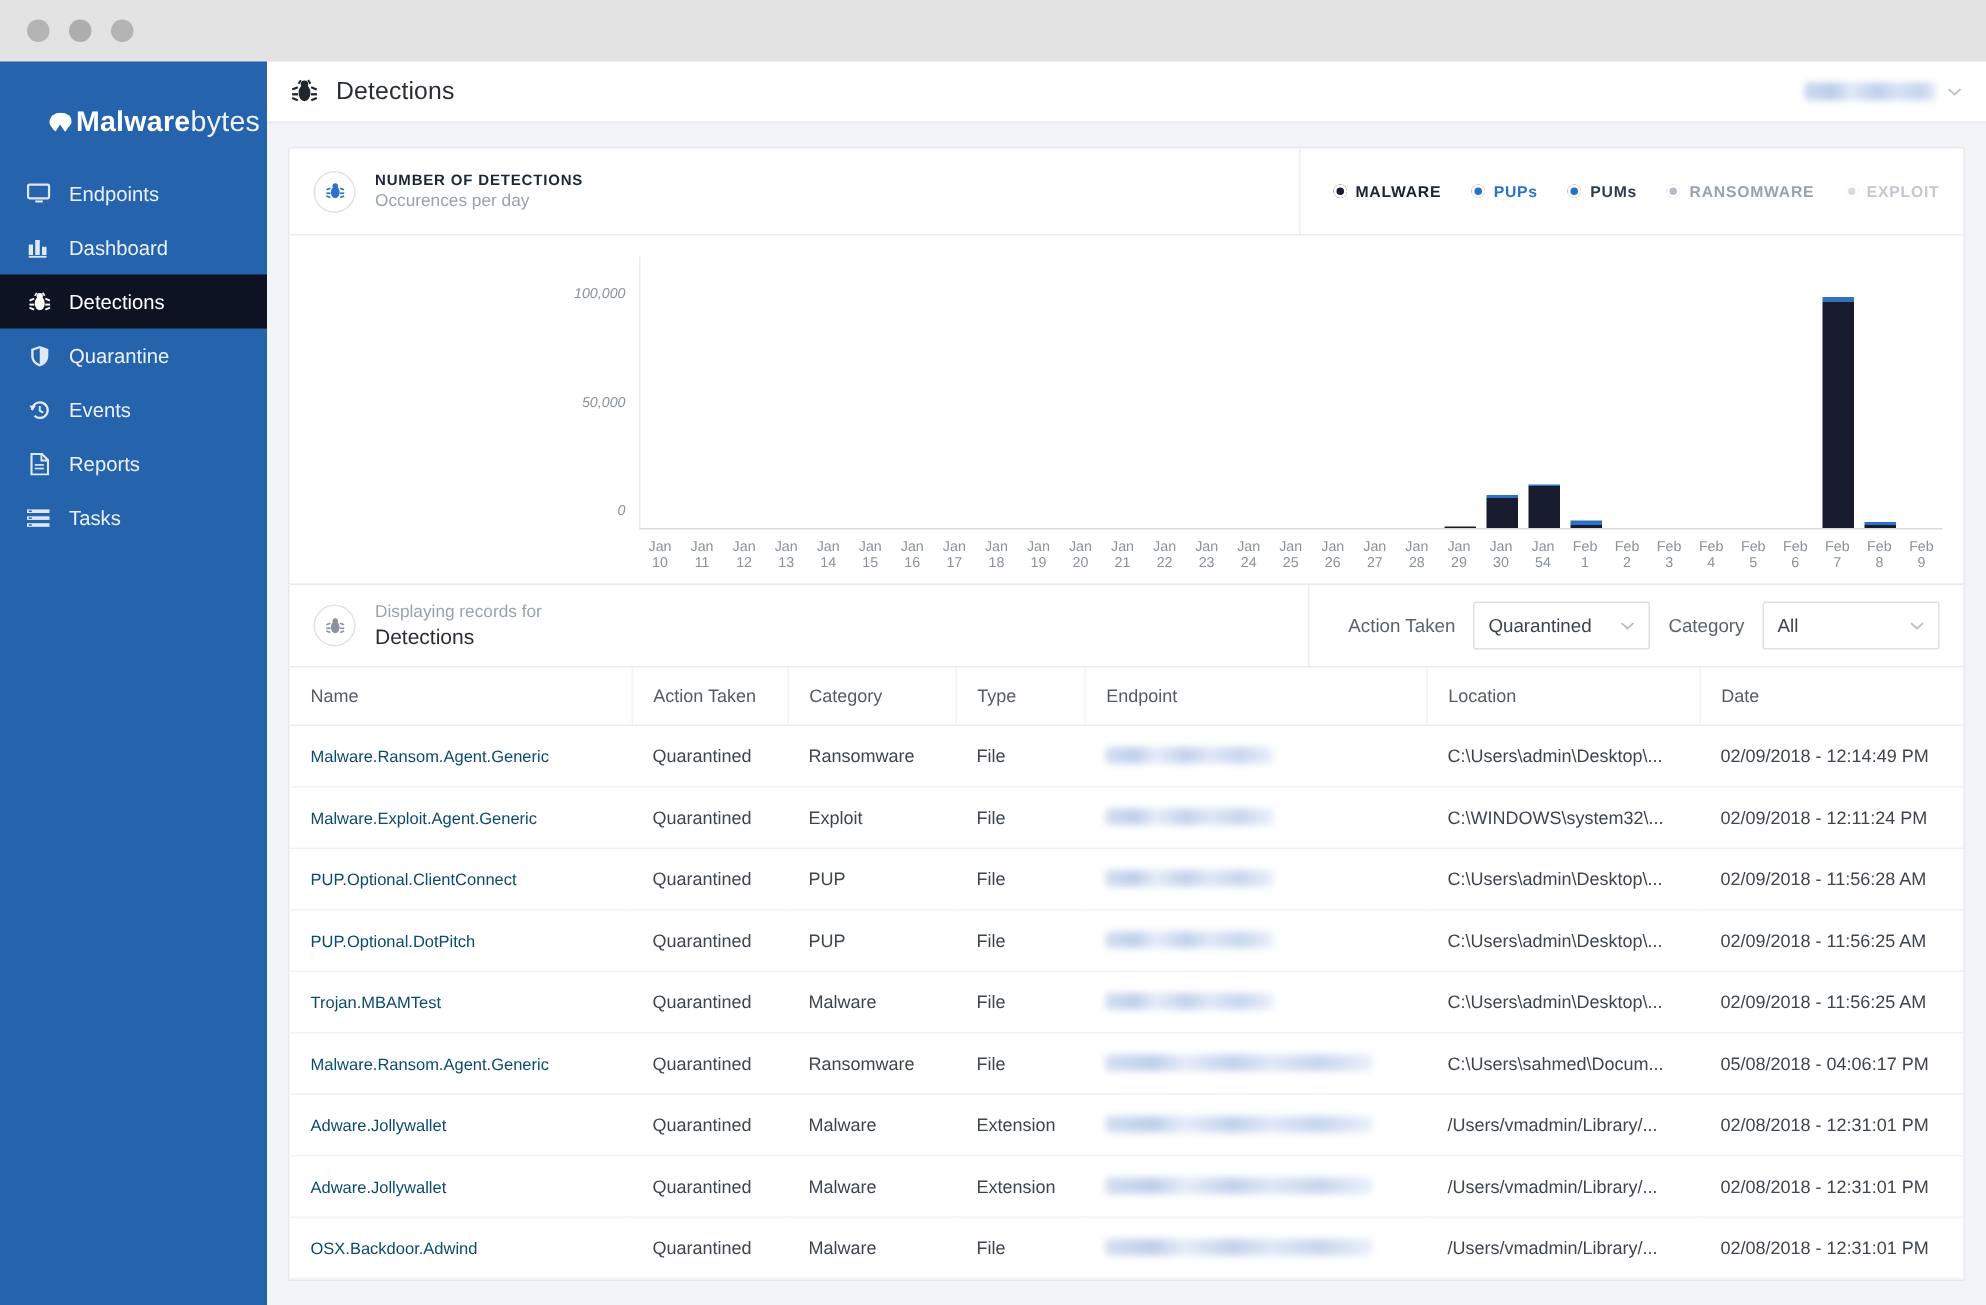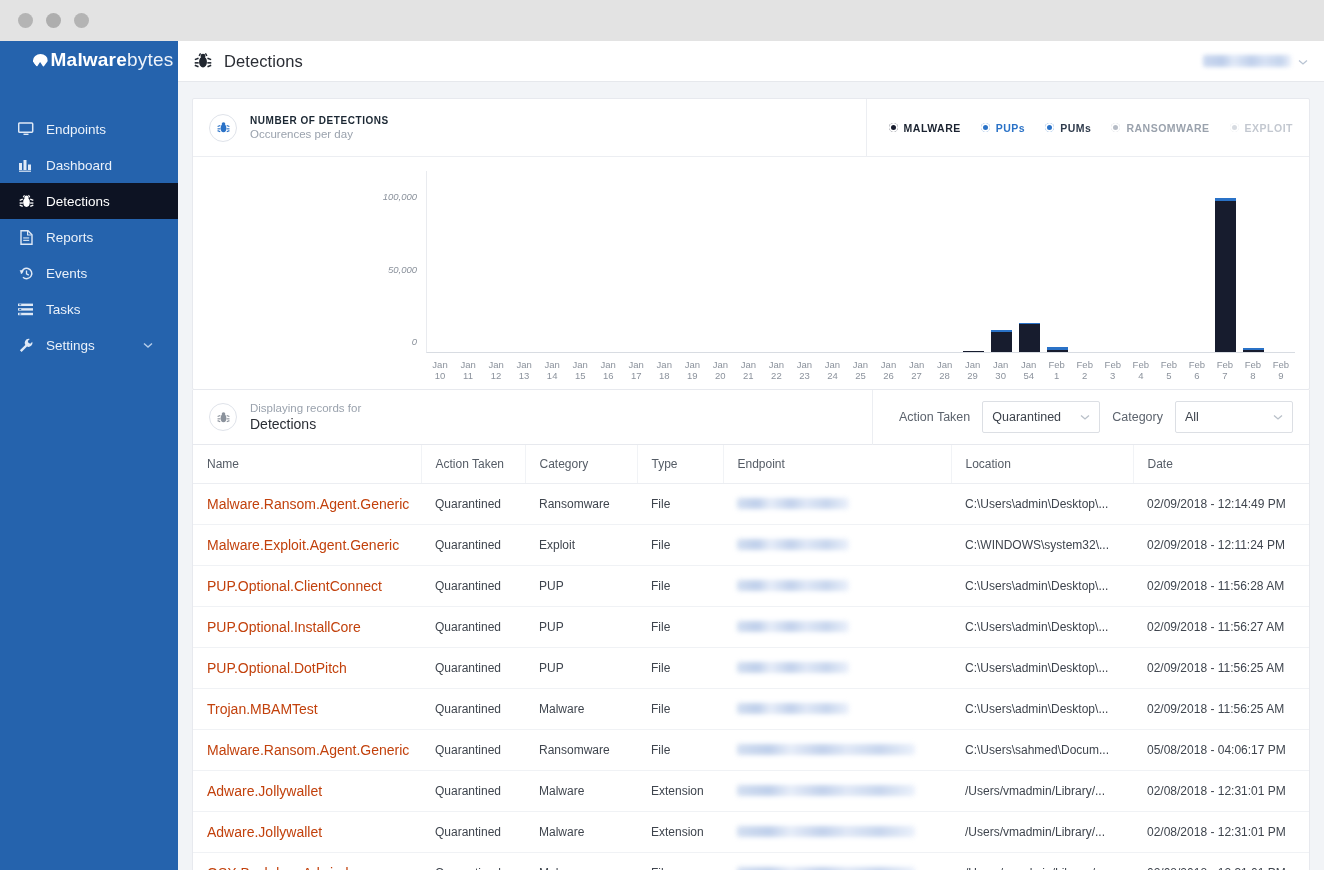--- a/index.html
+++ b/index.html
@@ -20,21 +20,21 @@
   .dot { width: 15px; height: 15px; border-radius: 50%; background: #b4b4b4; }
   .dot.mid { background: #aeaeae; }
 
   
   .sidebar {
     position: absolute; top: 41px; left: 0; width: 178px; height: 829px;
     background: #2563ad;
     overflow: hidden;
   }
   .brand {
-    height: 44px; display: flex; align-items: flex-start; justify-content: center;
+    height: 44px; display: flex; align-items: flex-end; justify-content: center;
     margin-top: 8px;
     padding-left: 28px;
   }
   .brand-text { font-size: 19px; color: #ffffff; letter-spacing: .2px; }
   .brand-text b { font-weight: bold; }
   .brand-text span.light { font-weight: normal; color: #eef3fa; }
   .brand-mark {
     display: inline-block; width: 17px; height: 15px; position: relative;
     margin-right: 1px; vertical-align: -2px;
   }
@@ -176,21 +176,21 @@
   thead th {
     text-align: left; font-size: 12px; color: #555c66; font-weight: normal;
     height: 38px; padding: 0 0 0 14px; border-bottom: 1px solid #eceef2;
     border-right: 1px solid #f1f3f6;
   }
   thead th:last-child { border-right: none; }
   tbody td {
     font-size: 12px; color: #3f454e; height: 41px; padding: 0 0 0 14px;
     border-bottom: 1px solid #f0f2f5; vertical-align: middle;
   }
-  tbody tr td:first-child a { color: #c2410c; text-decoration: none; font-size: 14px; }
+  tbody tr td:first-child a { color: #0c4a6e; text-decoration: none; font-size: 11px; }
   .blurcell {
     height: 11px; border-radius: 2px; filter: blur(2.4px); opacity: .92;
     background: linear-gradient(90deg,#cfdcf0 0%, #b9cbe9 18%, #e4ebf8 30%,
                 #bccdea 48%, #dde6f6 62%, #c2d2ec 80%, #eaf0fb 100%);
   }
   .w-sm { width: 112px; }
   .w-lg { width: 178px; }
 </style>
 </head>
 <body>
@@ -248,77 +248,73 @@
                 <rect x="0.6" y="11" width="3.3" height="1.3" transform="rotate(22 2 11.6)"></rect>
                 <rect x="11.1" y="11" width="3.3" height="1.3" transform="rotate(-22 13 11.6)"></rect>
                 <rect x="4.3" y="1" width="1.1" height="2.4" transform="rotate(32 4.8 2.2)"></rect>
                 <rect x="9.6" y="1" width="1.1" height="2.4" transform="rotate(-32 10.1 2.2)"></rect>
               </g>
             </svg>
         </span>
         <span class="nlabel">Detections</span>
       </div>
 
+      <div class="navitem">
+        <span class="nav-ico">
+          <svg width="13" height="15" viewBox="0 0 13 15">
+              <path d="M6.5 0.6 L12.2 2.7 V7.4 C12.2 11 9.6 13.4 6.5 14.4 C3.4 13.4 0.8 11 0.8 7.4 V2.7 Z" fill="#dfe9f6"></path>
+              <path d="M6.5 2.2 V12.7 C4.2 11.8 2.4 9.9 2.4 7.3 V3.6 Z" fill="#2563ad"></path>
+            </svg>
+        </span>
+        <span class="nlabel">Quarantine</span>
+      </div>
+
+      <div class="navitem">
+        <span class="nav-ico">
+          <svg width="15" height="15" viewBox="0 0 15 15">
+              <path d="M2.4 7.4a5.2 5.2 0 1 1 1.6 3.8" fill="none" stroke="#dfe9f6" stroke-width="1.5"></path>
+              <path d="M0.6 4.3 L2.6 7.9 L4.9 4.6 Z" fill="#dfe9f6"></path>
+              <path d="M7.5 4.6v3.2l2.3 1.3" fill="none" stroke="#dfe9f6" stroke-width="1.3"></path>
+            </svg>
+        </span>
+        <span class="nlabel">Events</span>
+      </div>
 
       <div class="navitem">
         <span class="nav-ico">
           <svg width="13" height="15" viewBox="0 0 13 15">
               <path d="M1 0.7h7l4 4v9.6H1z" fill="none" stroke="#dfe9f6" stroke-width="1.4"></path>
               <path d="M7.6 1v4h4" fill="none" stroke="#dfe9f6" stroke-width="1.2"></path>
               <g fill="#dfe9f6">
                 <rect x="3.2" y="7.4" width="6" height="1.1"></rect>
                 <rect x="3.2" y="9.8" width="6" height="1.1"></rect>
               </g>
             </svg>
         </span>
         <span class="nlabel">Reports</span>
-      </div>
-
-      <div class="navitem">
-        <span class="nav-ico">
-          <svg width="15" height="15" viewBox="0 0 15 15">
-              <path d="M2.4 7.4a5.2 5.2 0 1 1 1.6 3.8" fill="none" stroke="#dfe9f6" stroke-width="1.5"></path>
-              <path d="M0.6 4.3 L2.6 7.9 L4.9 4.6 Z" fill="#dfe9f6"></path>
-              <path d="M7.5 4.6v3.2l2.3 1.3" fill="none" stroke="#dfe9f6" stroke-width="1.3"></path>
-            </svg>
-        </span>
-        <span class="nlabel">Events</span>
       </div>
 
       <div class="navitem">
         <span class="nav-ico">
           <svg width="16" height="13" viewBox="0 0 16 13">
               <g fill="#dfe9f6">
                 <rect x="0" y="0.6" width="15" height="2.4"></rect>
                 <rect x="0" y="5.2" width="15" height="2.4"></rect>
                 <rect x="0" y="9.8" width="15" height="2.4"></rect>
               </g>
               <g fill="#2563ad">
                 <rect x="1.2" y="1.3" width="2" height="1"></rect>
                 <rect x="1.2" y="5.9" width="2" height="1"></rect>
                 <rect x="1.2" y="10.5" width="2" height="1"></rect>
               </g>
             </svg>
         </span>
         <span class="nlabel">Tasks</span>
       </div>
 
-      <div class="navitem">
-        <span class="nav-ico">
-          <svg width="15" height="15" viewBox="0 0 15 15">
-              <path d="M9.6 0.8a4 4 0 0 0-3.3 6.1L0.9 12.3l1.7 1.7 5.4-5.4a4 4 0 0 0 5.3-4.9l-2 2L9.4 4.8l-0.6-1.9 2-2a4 4 0 0 0-1.2-0.1z" fill="#dfe9f6"></path>
-            </svg>
-        </span>
-        <span class="nlabel">Settings</span>
-        <span class="nav-ico chev-right">
-          <svg width="10" height="7" viewBox="0 0 10 7">
-              <path d="M1 1.4 L5 5 L9 1.4" fill="none" stroke="#cfe0f5" stroke-width="1.4"></path>
-            </svg>
-        </span>
-      </div>
 
     </div>
   </nav>
 
   <header class="topbar">
     <span class="bug-top">
       <svg width="18" height="18" viewBox="0 0 15 15">
           <g fill="#20262f">
             <ellipse cx="7.5" cy="8.3" rx="3.3" ry="4.6"></ellipse>
             <ellipse cx="7.5" cy="3.4" rx="2.1" ry="2"></ellipse>
@@ -730,31 +726,20 @@
               <td>Quarantined</td>
               <td>PUP</td>
               <td>File</td>
               <td>
                 <div class="blurcell w-sm"></div>
               </td>
               <td>C:\Users\admin\Desktop\...</td>
               <td>02/09/2018 - 11:56:28 AM</td>
             </tr>
             <tr>
-              <td><a href="#">PUP.Optional.InstallCore</a></td>
-              <td>Quarantined</td>
-              <td>PUP</td>
-              <td>File</td>
-              <td>
-                <div class="blurcell w-sm"></div>
-              </td>
-              <td>C:\Users\admin\Desktop\...</td>
-              <td>02/09/2018 - 11:56:27 AM</td>
-            </tr>
-            <tr>
               <td><a href="#">PUP.Optional.DotPitch</a></td>
               <td>Quarantined</td>
               <td>PUP</td>
               <td>File</td>
               <td>
                 <div class="blurcell w-sm"></div>
               </td>
               <td>C:\Users\admin\Desktop\...</td>
               <td>02/09/2018 - 11:56:25 AM</td>
             </tr>

